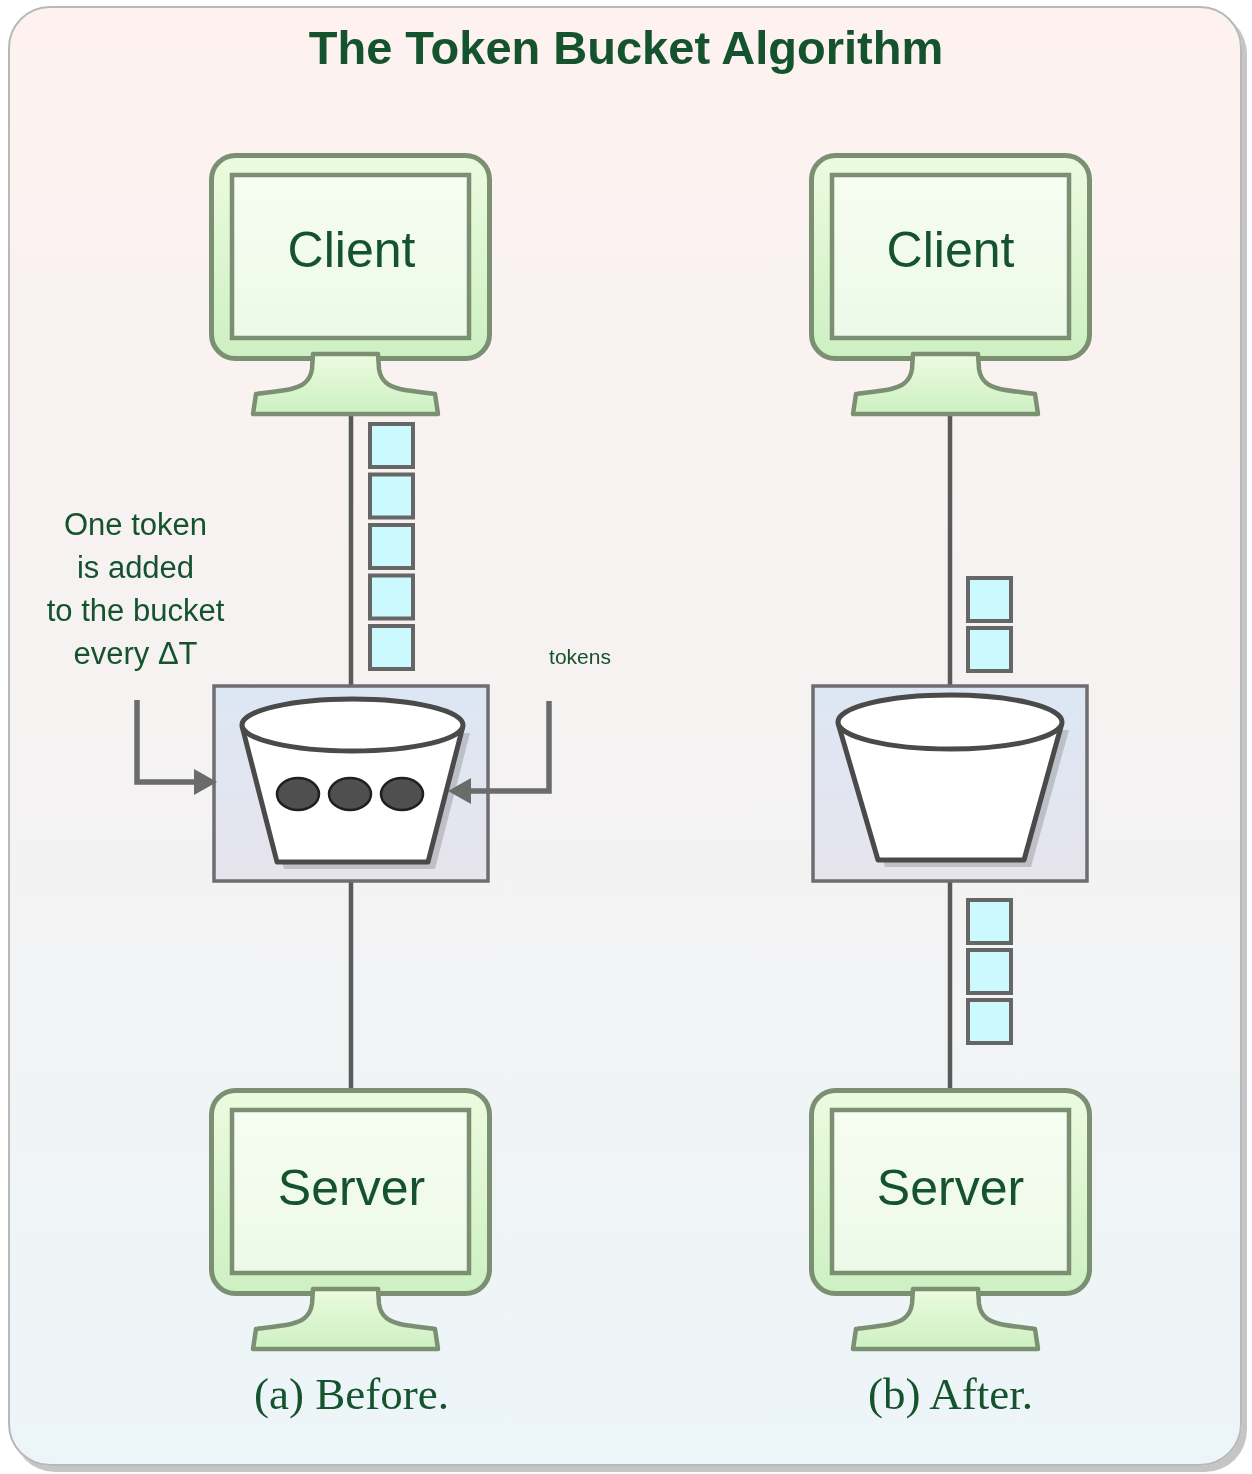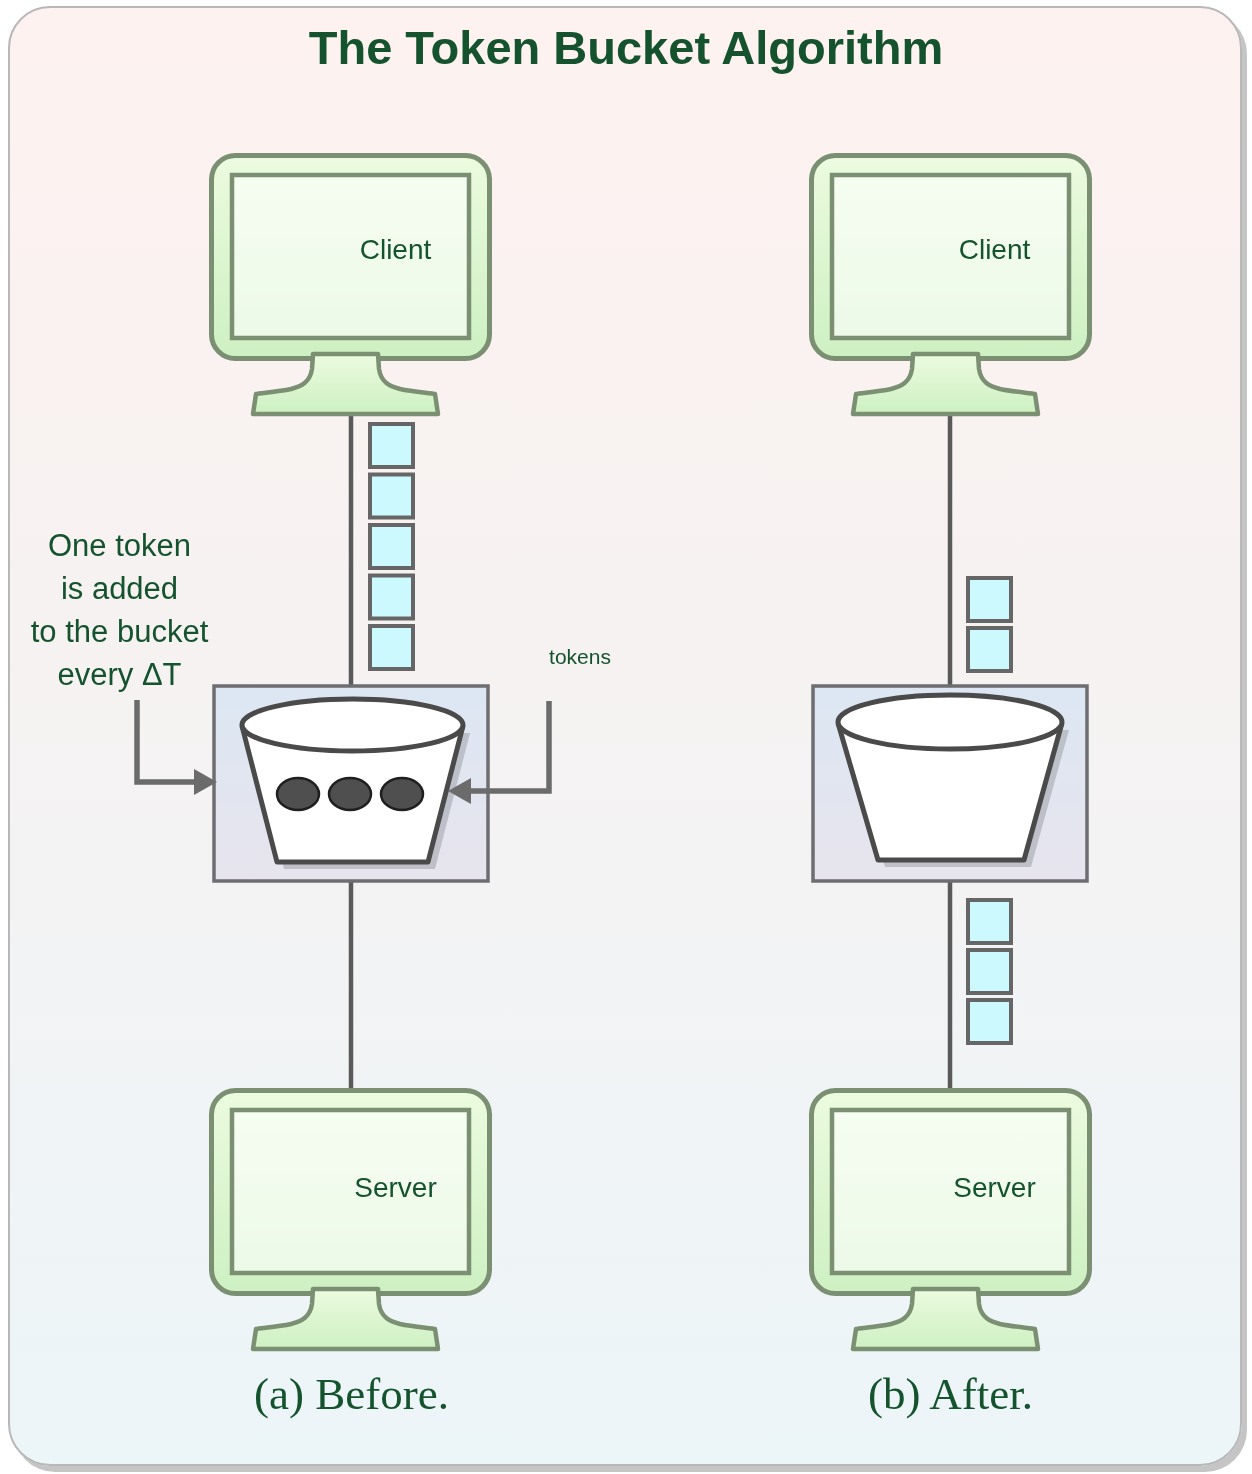--- a/index.html
+++ b/index.html
@@ -3,26 +3,26 @@
 <meta charset="utf-8">
 <style>
   html,body{margin:0;padding:0;background:#ffffff;}
   .stage{position:relative;width:1252px;height:1474px;font-family:"Liberation Sans","DejaVu Sans",sans-serif;}
   .card{position:absolute;left:8px;top:6px;width:1230px;height:1456px;border-radius:42px;
         border:2px solid #b8b8b8;box-shadow:5px 6px 0 rgba(150,150,150,0.55);
         background:linear-gradient(180deg,#fdf2f0 0%,#f6f2f2 45%,#ecf5f8 100%);}
   .canvas{position:absolute;left:0;top:0;width:1252px;height:1474px;}
   .label{position:absolute;text-align:center;color:#14532d;}
   .title{left:0;top:20px;width:1252px;font-size:47px;font-weight:700;}
-  .node-label{width:275px;font-size:28px;line-height:44px;padding-left:44px;}
+  .node-label{width:275px;font-size:50px;line-height:44px;}
   .client-a{left:214px;top:228px;}
   .client-b{left:813px;top:228px;}
   .server-a{left:214px;top:1166px;}
   .server-b{left:813px;top:1166px;}
-  .note{left:2px;top:503px;width:235px;font-size:31px;line-height:43px;white-space:pre-line;margin-top:21px;}
+  .note{left:18px;top:503px;width:235px;font-size:31px;line-height:43px;white-space:pre-line;}
   .tokens-lbl{left:500px;top:645px;width:160px;font-size:21px;}
   .caption{width:275px;font-size:45px;font-family:Liberation Serif, serif;}
   .caption-a{left:214px;top:1368px;}
   .caption-b{left:813px;top:1368px;}
   .link{stroke:var(--line);stroke-width:4.5;fill:none;}
   .bucket-box{fill:url(#gradBox);stroke:var(--box_stroke);stroke-width:3.5;}
   .bucket-shadow{fill:#9fa0a8;opacity:0.55;}
   .bucket-fill{fill:#ffffff;}
   .bucket-line{fill:none;stroke:var(--bucket_stroke);stroke-width:5;stroke-linejoin:round;}
   .bucket-rim{fill:#ffffff;stroke:var(--bucket_stroke);stroke-width:5;}

